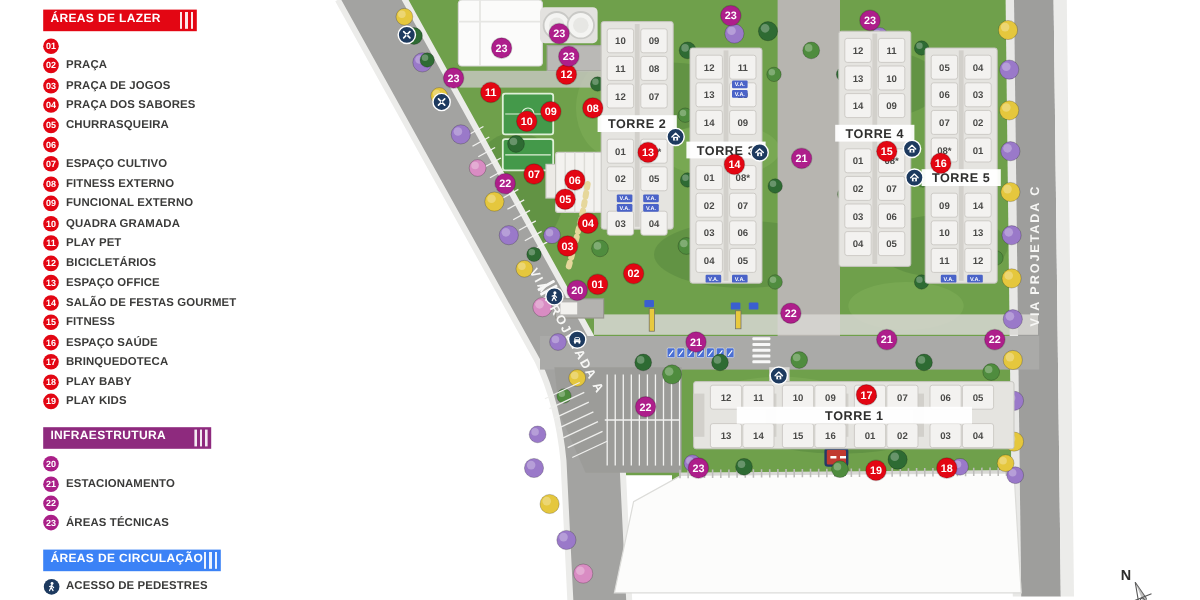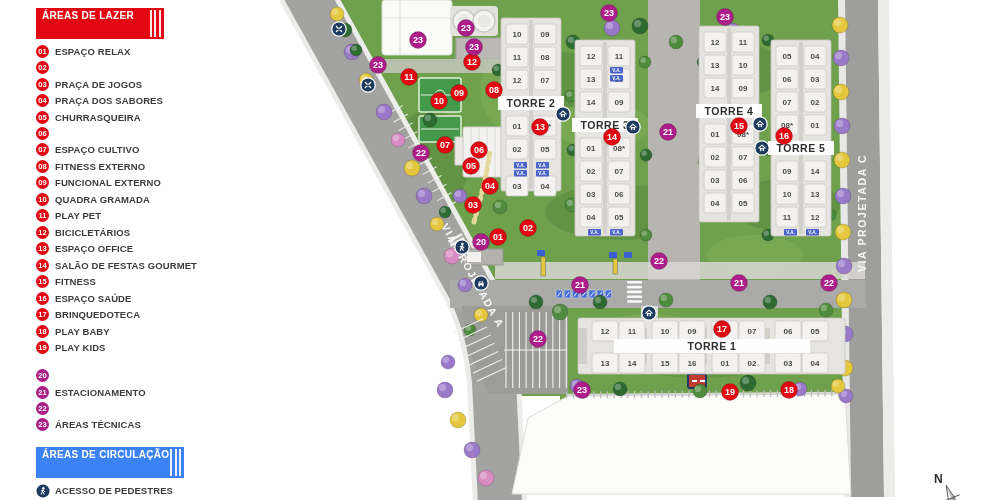--- a/index.html
+++ b/index.html
@@ -3,21 +3,21 @@
 <meta charset="utf-8">
 <style>
   html,body{margin:0;padding:0;background:#fff;}
   #stage{position:relative;width:1000px;height:500px;background:#fff;overflow:hidden;
          font-family:"Liberation Sans",sans-serif;}
   #map-svg{position:absolute;left:0;top:0;}
   
   #legend{position:absolute;left:36px;top:8px;width:215px;z-index:5;}
   .legend-section{margin-bottom:15px;}
   .legend-header{position:relative;color:#fff;font-size:10px;font-weight:bold;
-     letter-spacing:.3px;padding:2px 18px 0 6px;box-sizing:border-box;height:31px;
+     letter-spacing:.3px;padding:2px 18px 0 6px;box-sizing:border-box;height:18px;
      text-transform:uppercase;white-space:nowrap;}
   .legend-header .stripes{position:absolute;right:3px;top:2px;bottom:2px;width:11px;
      background:repeating-linear-gradient(90deg,rgba(255,255,255,.9) 0 2px,transparent 2px 4.5px);}
   .legend-items{margin-top:6px;}
   .legend-item{display:flex;align-items:flex-start;margin-bottom:3.2px;}
   .badge{flex:0 0 13px;width:13px;height:13px;border-radius:50%;color:#fff;
      font-size:7.5px;font-weight:bold;display:flex;align-items:center;justify-content:center;
      margin-right:6px;margin-top:0;}
   .legend-label{font-size:9.5px;font-weight:bold;color:#3b3b3a;line-height:12.3px;
      text-transform:uppercase;letter-spacing:.1px;padding-top:1px;width:175px;}
@@ -860,24 +860,24 @@
 
   <div id="legend">
     <div class="legend-section">
       <div class="legend-header" style="width: 128px; background: rgb(227, 6, 19);">
         <span>ÁREAS DE LAZER</span>
         <span class="stripes"></span>
       </div>
       <div class="legend-items" id="items-0">
           <div class="legend-item">
             <span class="badge" style="background: rgb(227, 6, 19);">01</span>
-            <span class="legend-label">ESPAÇO RELAX</span>
           </div>
           <div class="legend-item">
             <span class="badge" style="background: rgb(227, 6, 19);">02</span>
+            <span class="legend-label">PRAÇA</span>
           </div>
           <div class="legend-item">
             <span class="badge" style="background: rgb(227, 6, 19);">03</span>
             <span class="legend-label">PRAÇA DE JOGOS</span>
           </div>
           <div class="legend-item">
             <span class="badge" style="background: rgb(227, 6, 19);">04</span>
             <span class="legend-label">PRAÇA DOS SABORES</span>
           </div>
           <div class="legend-item">
@@ -935,20 +935,24 @@
             <span class="badge" style="background: rgb(227, 6, 19);">18</span>
             <span class="legend-label">PLAY BABY</span>
           </div>
           <div class="legend-item">
             <span class="badge" style="background: rgb(227, 6, 19);">19</span>
             <span class="legend-label">PLAY KIDS</span>
           </div>
         </div>
     </div>
     <div class="legend-section">
+      <div class="legend-header" style="width: 140px; background: rgb(142, 42, 126);">
+        <span>INFRAESTRUTURA</span>
+        <span class="stripes"></span>
+      </div>
       <div class="legend-items" id="items-1">
           <div class="legend-item">
             <span class="badge" style="background: rgb(170, 31, 136);">20</span>
           </div>
           <div class="legend-item">
             <span class="badge" style="background: rgb(170, 31, 136);">21</span>
             <span class="legend-label">ESTACIONAMENTO</span>
           </div>
           <div class="legend-item">
             <span class="badge" style="background: rgb(170, 31, 136);">22</span>

